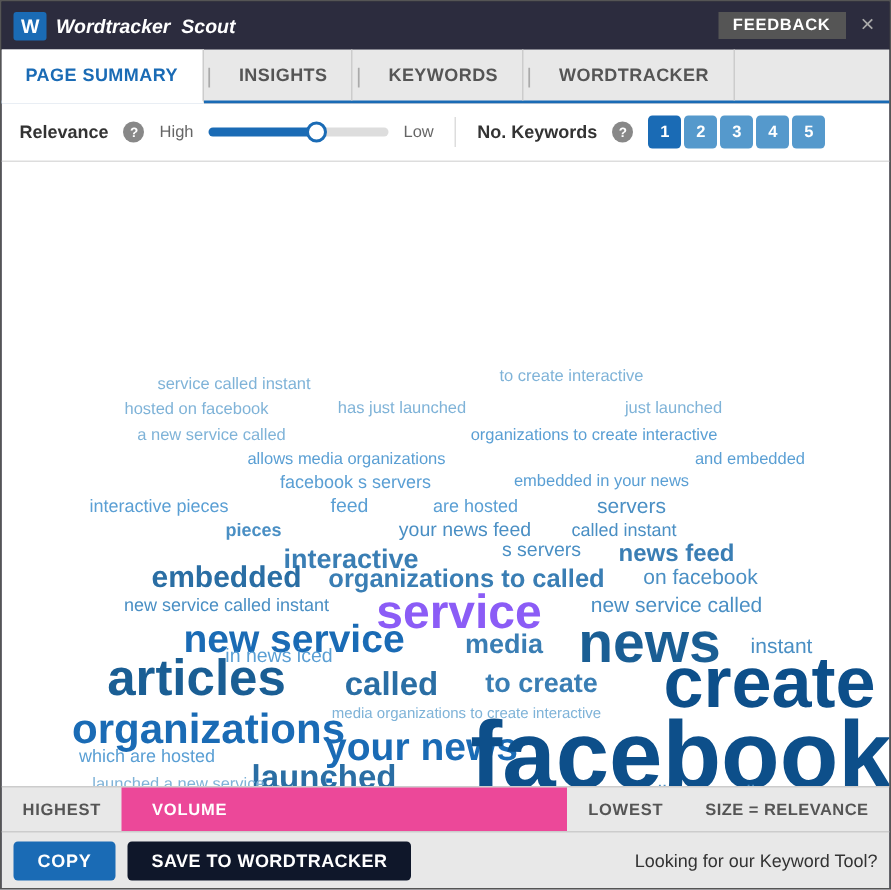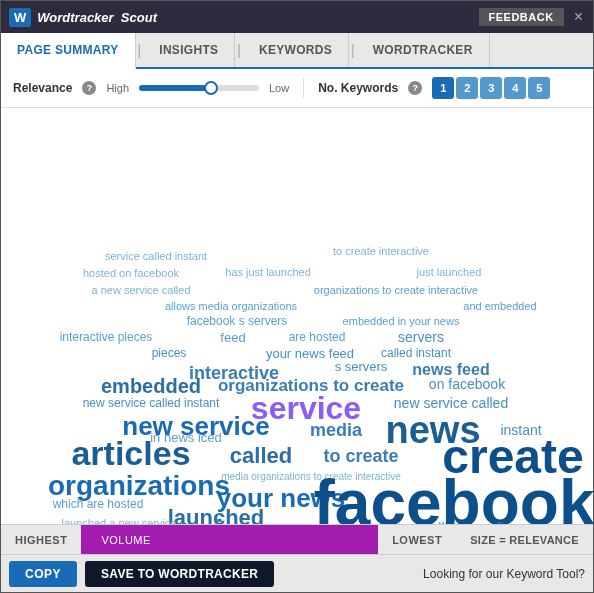--- a/index.html
+++ b/index.html
@@ -220,28 +220,28 @@
       border-top: 1px solid #ccc;
     }
     .legend-item {
       font-size: 11px;
       font-weight: bold;
       color: #555;
       padding: 0 14px;
       letter-spacing: 0.5px;
     }
     .legend-volume {
-      background: #a21caf;
+      background: #ec4899;
       color: white;
       height: 100%;
       display: flex;
       align-items: center;
       padding: 0 20px;
       font-size: 11px;
-      font-weight: normal;
+      font-weight: bold;
       letter-spacing: 0.5px;
       flex: 1;
     }
     .legend-right {
       font-size: 11px;
       color: #555;
       font-weight: bold;
       padding: 0 14px;
       letter-spacing: 0.3px;
     }
@@ -344,28 +344,28 @@
       <span class="word" style="font-size: 11px; color: rgb(127, 179, 216); left: 140px; top: 182px; font-weight: normal;">a new service called</span>
       <span class="word" style="font-size: 11px; color: rgb(90, 159, 212); left: 395px; top: 182px; font-weight: normal;">organizations to create interactive</span>
       <span class="word" style="font-size: 11px; color: rgb(90, 159, 212); left: 230px; top: 198px; font-weight: normal;">allows media organizations</span>
       <span class="word" style="font-size: 11px; color: rgb(90, 159, 212); left: 455px; top: 198px; font-weight: normal; margin-left: 44px;">and embedded</span>
       <span class="word" style="font-size: 12px; color: rgb(90, 159, 212); left: 236px; top: 213px; font-weight: normal;">facebook s servers</span>
       <span class="word" style="font-size: 11px; color: rgb(90, 159, 212); left: 400px; top: 213px; font-weight: normal;">embedded in your news</span>
       <span class="word" style="font-size: 12px; color: rgb(90, 159, 212); left: 105px; top: 229px; font-weight: normal;">interactive pieces</span>
       <span class="word" style="font-size: 13px; color: rgb(90, 159, 212); left: 232px; top: 229px; font-weight: normal;">feed</span>
       <span class="word" style="font-size: 12px; color: rgb(90, 159, 212); left: 316px; top: 229px; font-weight: normal;">are hosted</span>
       <span class="word" style="font-size: 14px; color: rgb(74, 143, 196); left: 420px; top: 229px; font-weight: normal;">servers</span>
-      <span class="word" style="font-size: 12px; color: rgb(74, 143, 196); left: 168px; top: 245px; font-weight: normal;">pieces</span>
+      <span class="word" style="font-size: 12px; color: rgb(74, 143, 196); left: 168px; top: 245px; font-weight: bold;">pieces</span>
       <span class="word" style="font-size: 13px; color: rgb(74, 143, 196); left: 290px; top: 245px; font-weight: normal; margin-left: 19px;">your news feed</span>
       <span class="word" style="font-size: 12px; color: rgb(74, 143, 196); left: 415px; top: 245px; font-weight: normal;">called instant</span>
       <span class="word" style="font-size: 18px; color: rgb(58, 126, 180); left: 233px; top: 265px; font-weight: 600;">interactive</span>
       <span class="word" style="font-size: 13px; color: rgb(74, 143, 196); left: 360px; top: 258px; font-weight: normal;">s servers</span>
       <span class="word" style="font-size: 16px; color: rgb(58, 126, 180); left: 450px; top: 262px; font-weight: 600;">news feed</span>
       <span class="word" style="font-size: 20px; color: rgb(42, 110, 164); left: 150px; top: 278px; font-weight: 600;">embedded</span>
-      <span class="word" style="font-size: 17px; color: rgb(58, 126, 180); left: 310px; top: 278px; font-weight: 600;">organizations to create</span>
+      <span class="word" style="font-size: 17px; color: rgb(58, 126, 180); left: 310px; top: 278px; font-weight: 600;">organizations to called</span>
       <span class="word" style="font-size: 14px; color: rgb(74, 143, 196); left: 466px; top: 276px; font-weight: normal;">on facebook</span>
       <span class="word" style="font-size: 12px; color: rgb(74, 143, 196); left: 150px; top: 295px; font-weight: normal;">new service called instant</span>
       <span class="word" style="font-size: 32px; color: #8b5cf6; left: 305px; top: 300px; font-weight: bold; text-align: right;">service</span>
       <span class="word" style="font-size: 14px; color: rgb(74, 143, 196); left: 450px; top: 295px; font-weight: normal;">new service called</span>
       <span class="word" style="font-size: 26px; color: rgb(26, 107, 181); left: 195px; top: 318px; font-weight: bold;">new service</span>
       <span class="word" style="font-size: 18px; color: rgb(58, 126, 180); left: 335px; top: 322px; font-weight: 600;">media</span>
       <span class="word" style="font-size: 38px; color: rgb(26, 94, 148); left: 432px; top: 322px; font-weight: bold;">news</span>
       <span class="word" style="font-size: 14px; color: rgb(74, 143, 196); left: 520px; top: 322px; font-weight: normal;">instant</span>
       <span class="word" style="font-size: 34px; color: rgb(26, 94, 148); left: 130px; top: 345px; font-weight: bold;">articles</span>
       <span class="word" style="font-size: 22px; color: rgb(42, 110, 164); left: 260px; top: 348px; font-weight: 600;">called</span>

